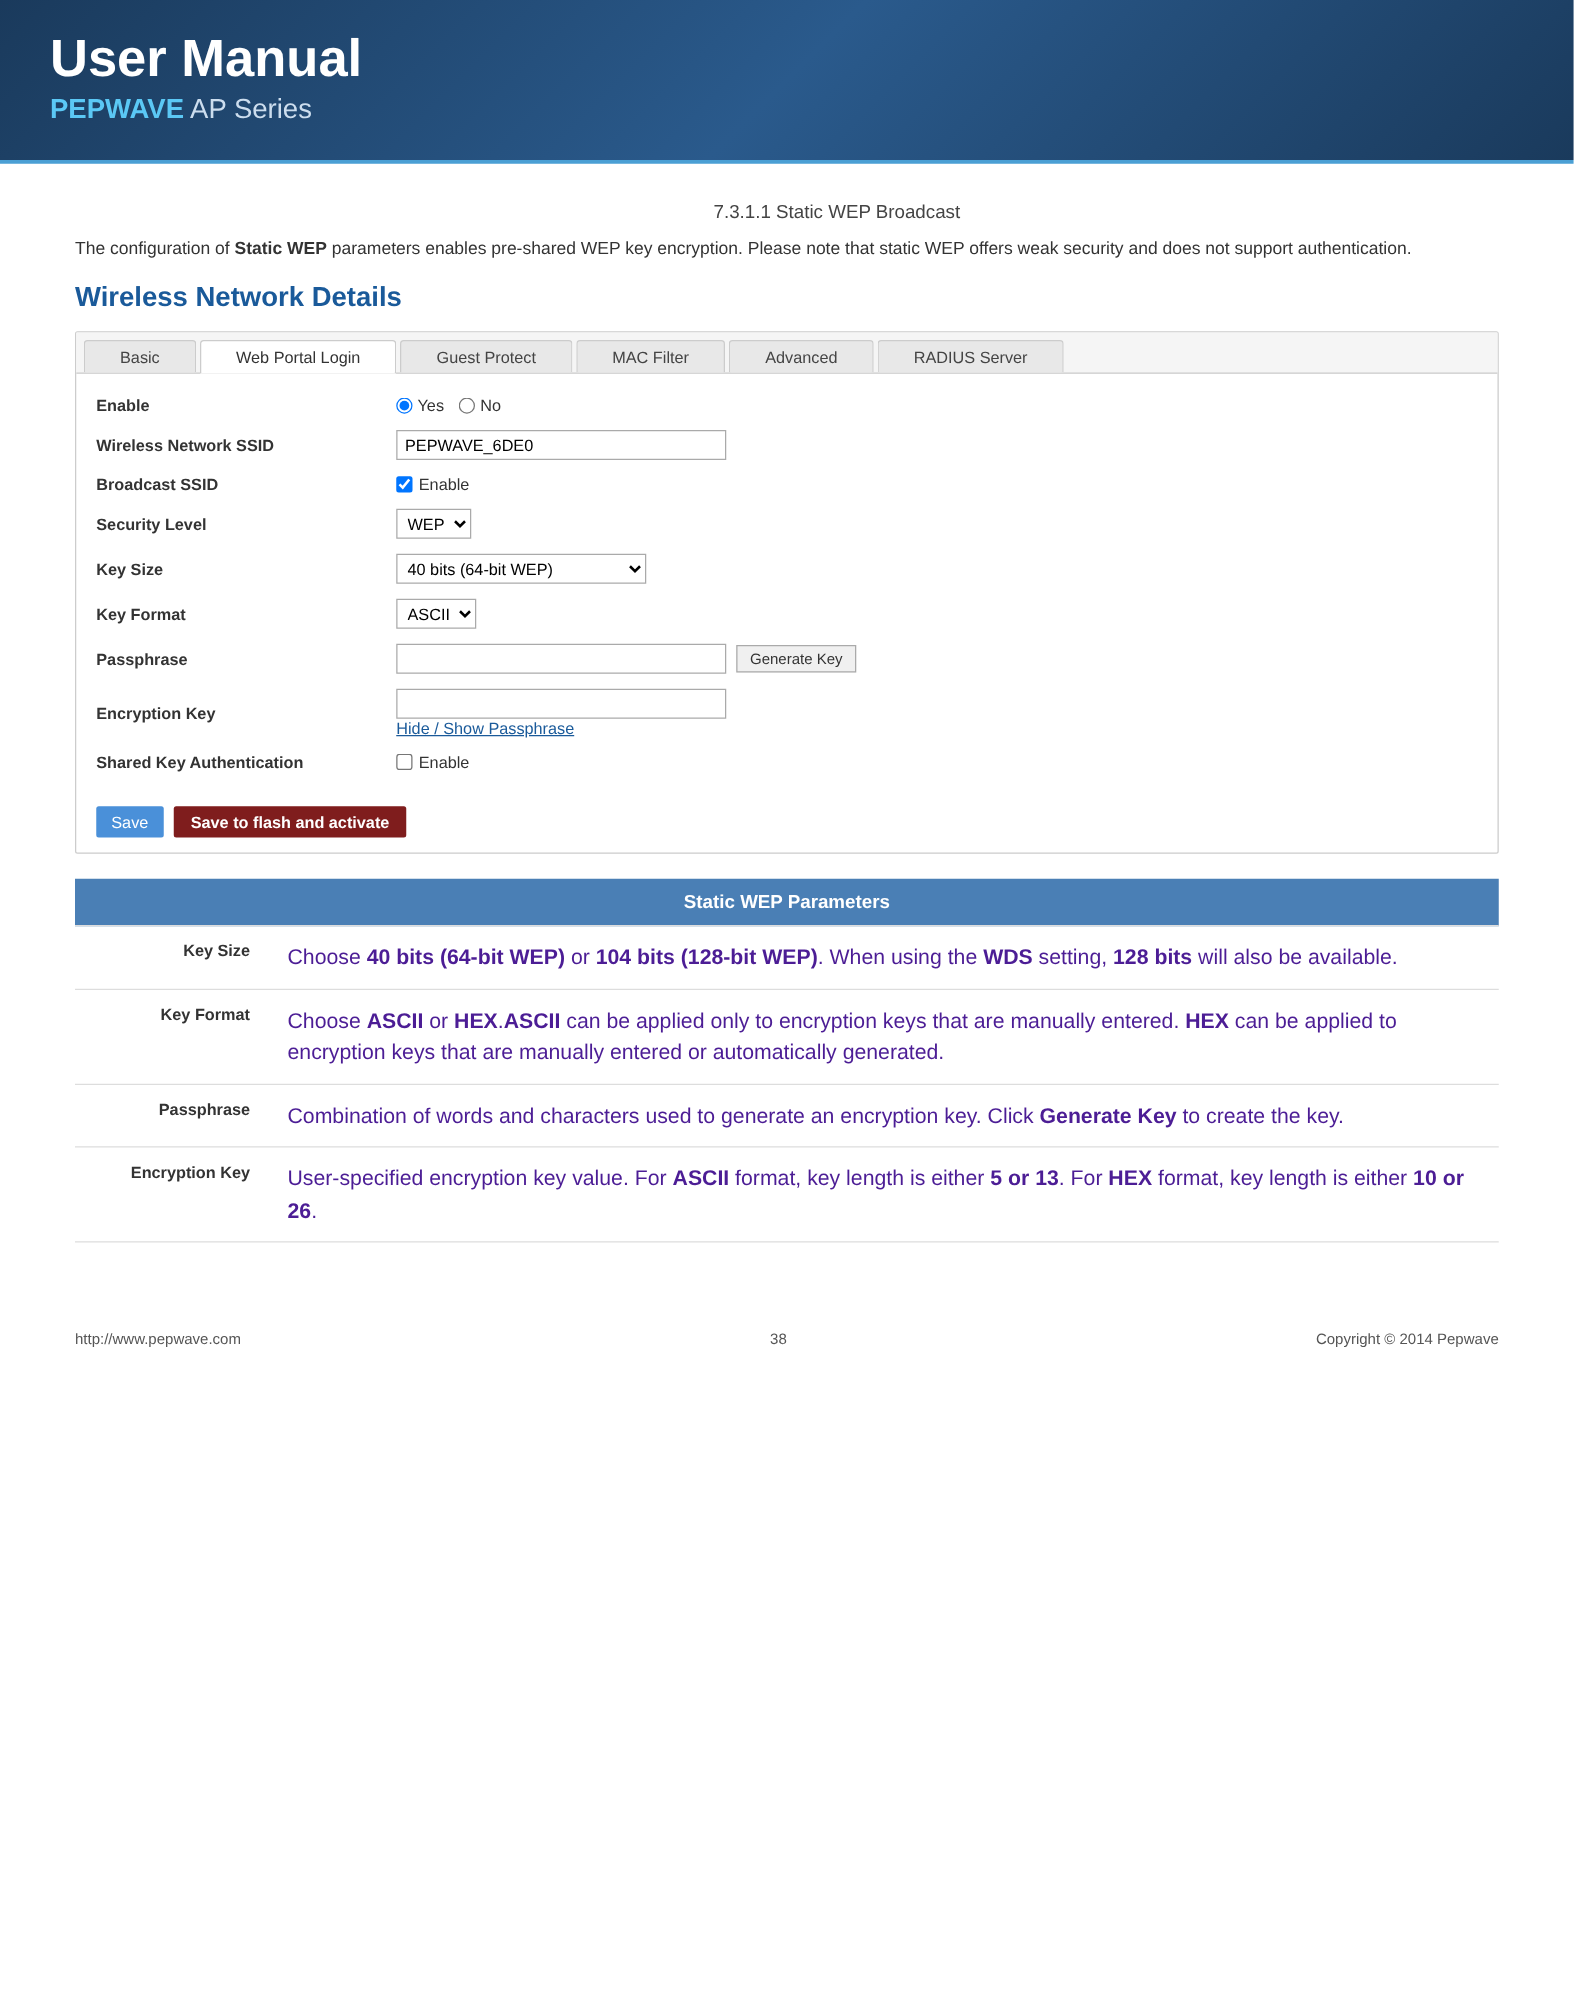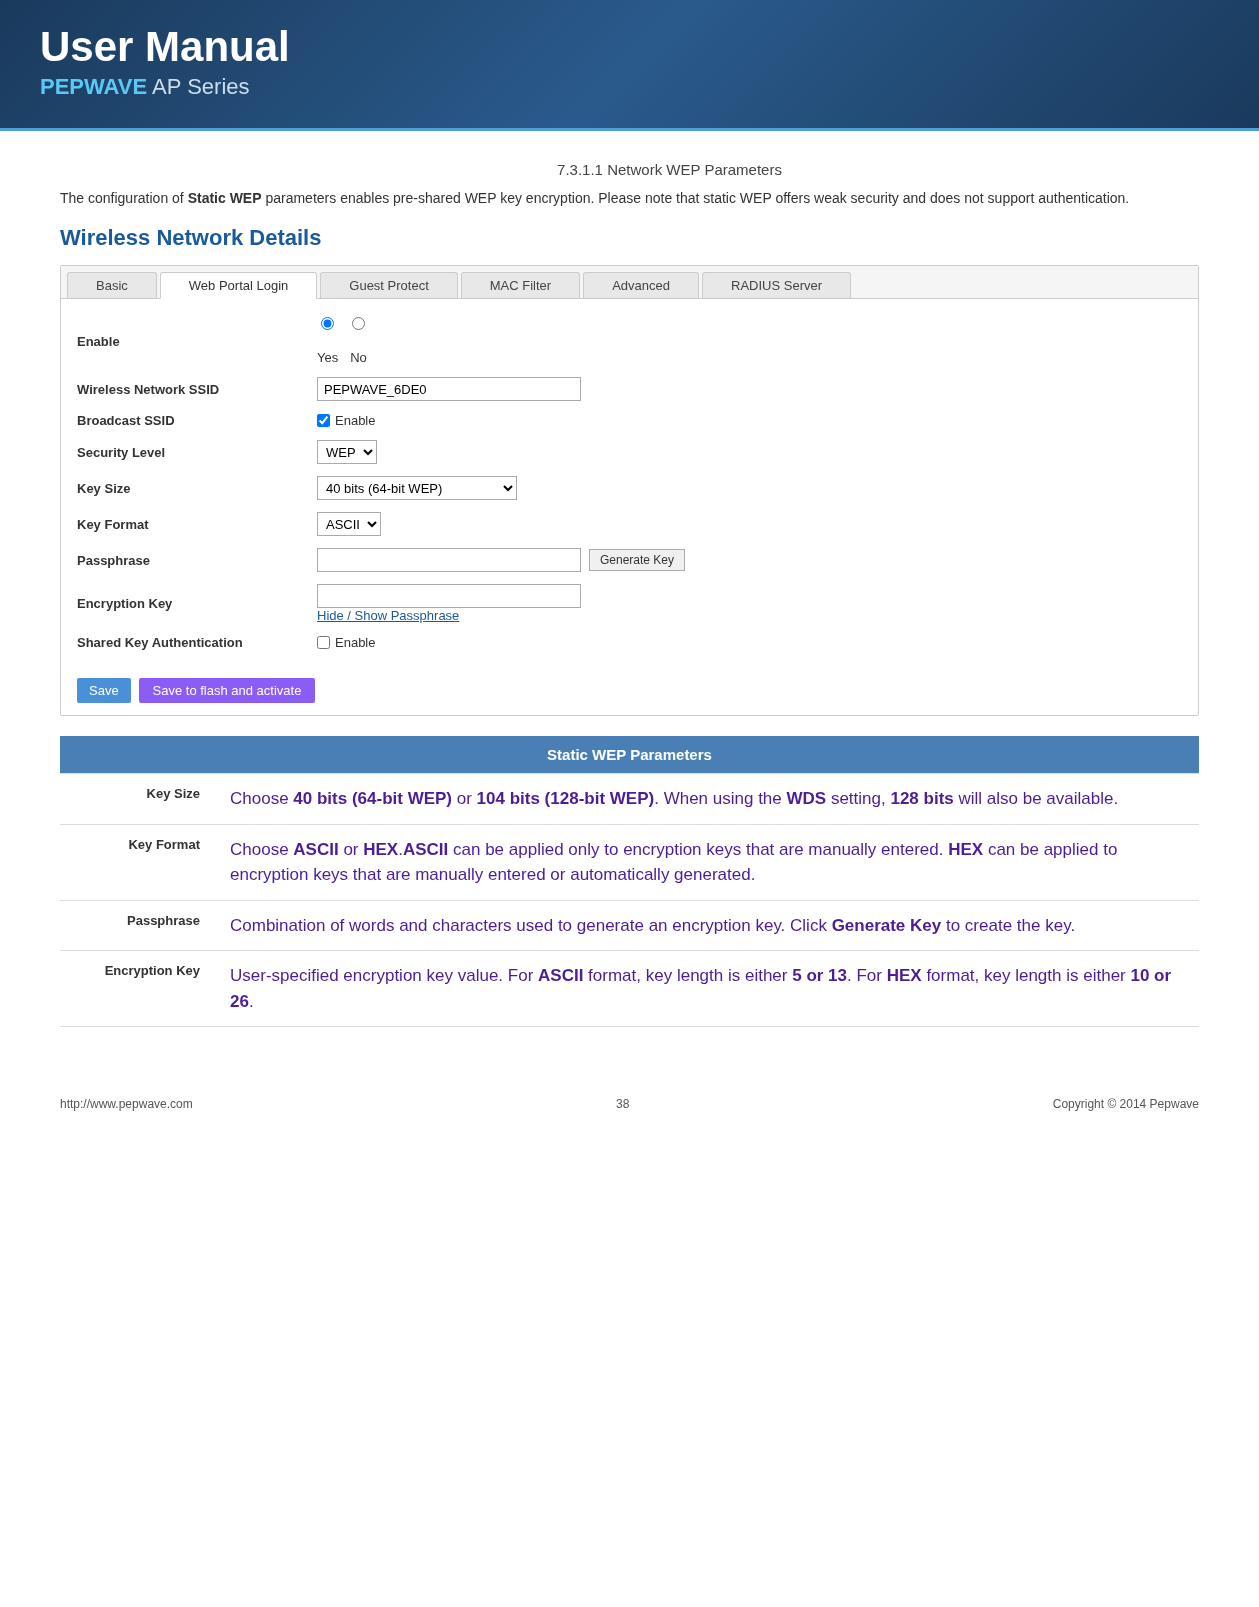--- a/index.html
+++ b/index.html
@@ -118,22 +118,21 @@
 
     
     .radio-group {
       display: flex;
       align-items: center;
       gap: 12px;
     }
     .radio-item {
       display: flex;
       align-items: center;
-      gap: 20px;
-      flex-direction: column;
+      gap: 4px;
     }
     input[type="radio"] { margin: 0; }
     input[type="checkbox"] { margin: 0; }
 
     .text-input {
       border: 1px solid #aaa;
       padding: 3px 6px;
       font-size: 13px;
       width: 264px;
       height: 24px;
@@ -177,27 +176,28 @@
       background: #4a90d9;
       color: #fff;
       border: none;
       padding: 5px 12px;
       font-size: 13px;
       cursor: pointer;
       margin-right: 4px;
       border-radius: 2px;
     }
     .btn-save-activate {
-      background: #8b5cf6;
+      background: #7f1d1d;
       color: #fff;
       border: none;
       padding: 5px 14px;
       font-size: 13px;
       cursor: pointer;
       border-radius: 2px;
+      font-weight: bold;
     }
 
     
     .params-table {
       width: 100%;
       border-collapse: collapse;
       margin-top: 20px;
     }
     .params-table .table-header {
       background: #4a7fb5;
@@ -251,21 +251,21 @@
 
 <div class="header">
   <div class="header-title">User Manual</div>
   <div class="header-subtitle">
     <span class="pepwave">PEPWAVE</span><span> AP Series</span>
   </div>
 </div>
 
 <div class="content">
 
-  <div class="section-heading">7.3.1.1 Network WEP Parameters</div>
+  <div class="section-heading">7.3.1.1 Static WEP Broadcast</div>
 
   <p class="intro-text">
     The configuration of <strong>Static WEP</strong> parameters enables pre-shared WEP key encryption. Please note that static WEP offers weak security and does not support authentication.
   </p>
 
   <div class="wireless-heading">Wireless Network Details</div>
 
   <div class="wnd-box">
 
     <div class="tabs">

